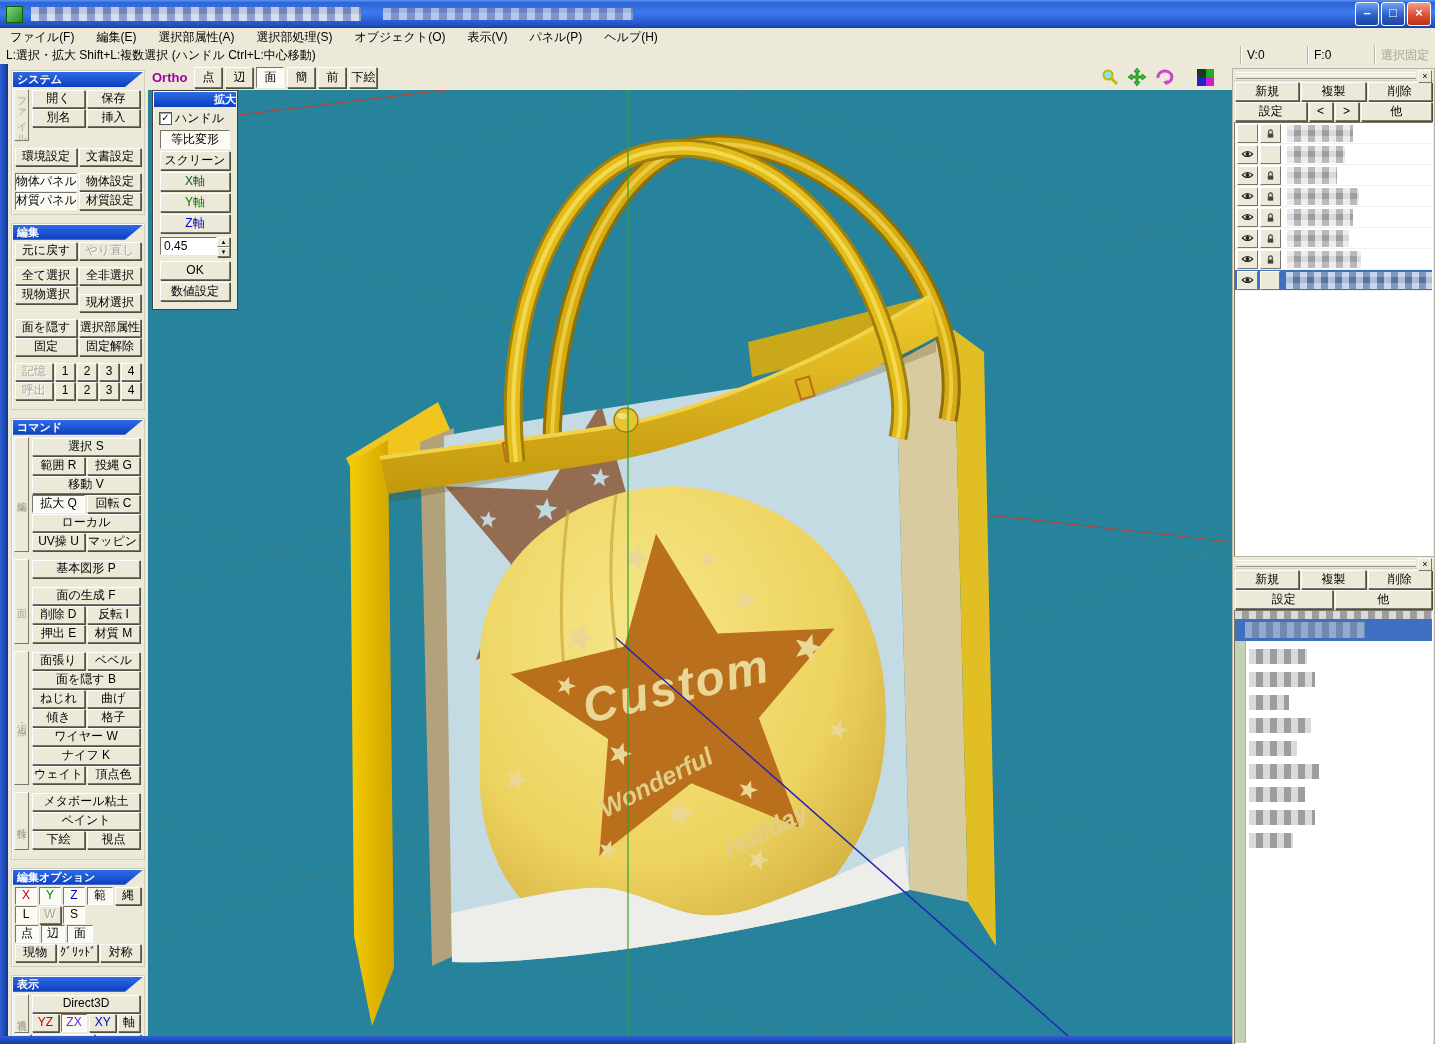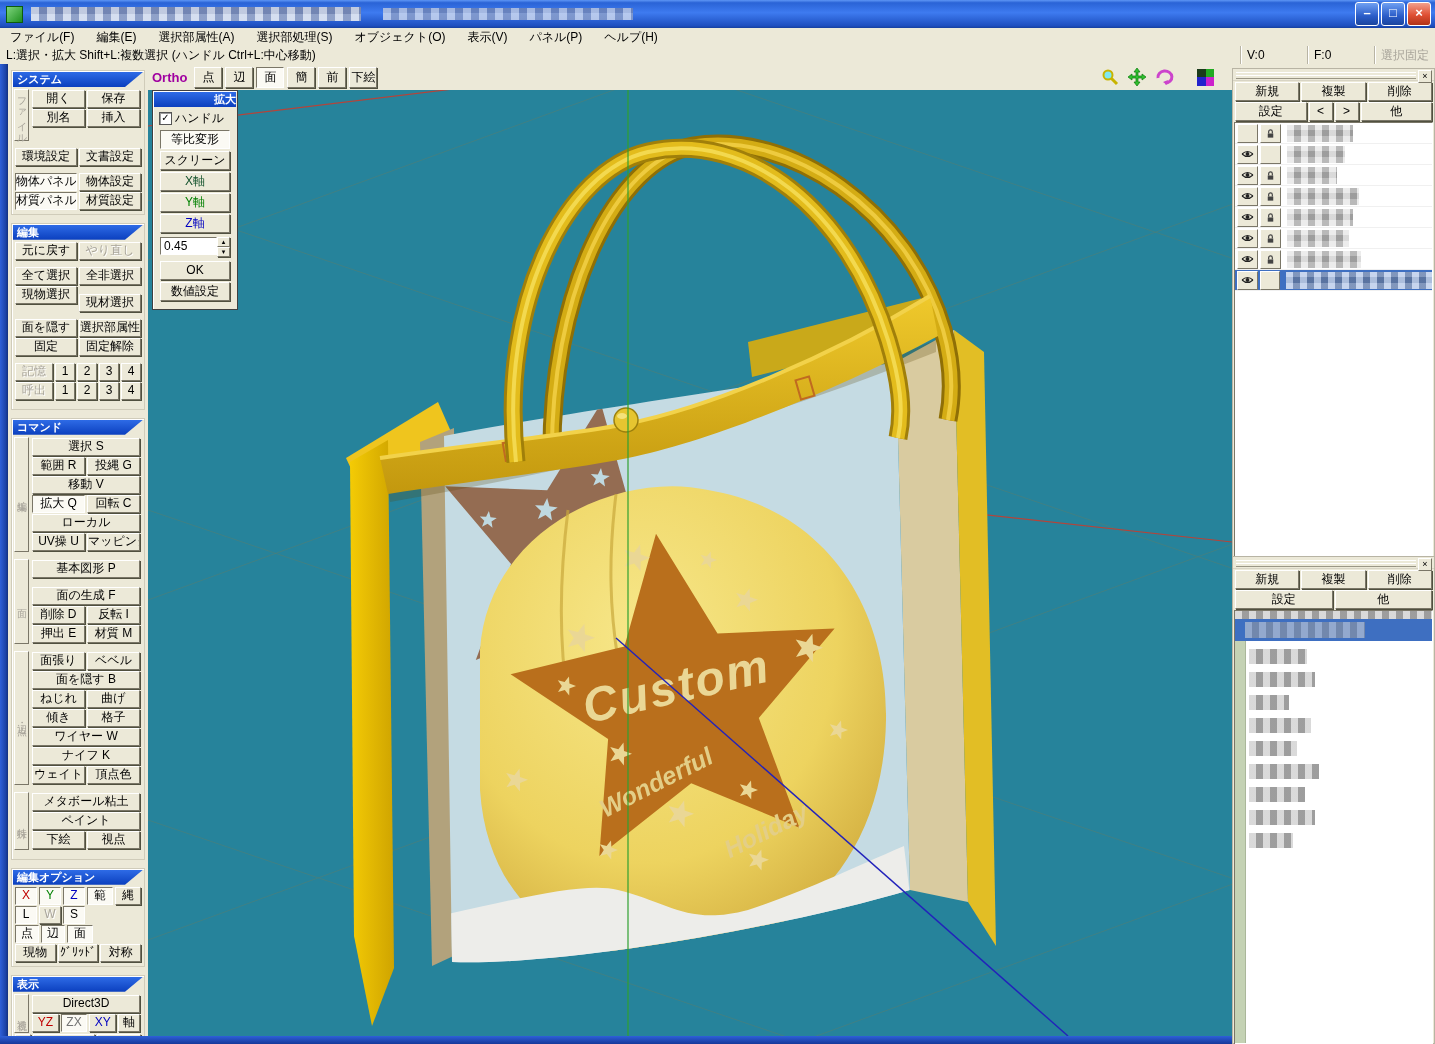--- a/index.html
+++ b/index.html
@@ -365,21 +365,21 @@
     <div class="spanel">
       <div class="phead">表示</div>
       <div class="tabrow">
           <div class="vtab">透視</div>
         <div class="gcol" id="disp-rows">
             <div class="brow">
               <div class="xbtn" style="flex: 1 1 0%;">Direct3D</div>
             </div>
             <div class="brow">
               <div class="xbtn" style="color: rgb(192, 0, 0); flex: 1 1 0%;">YZ</div>
-              <div class="xbtn pressed" style="color: #737373; flex: 1 1 0%;">ZX</div>
+              <div class="xbtn pressed" style="color: #6d28d9; flex: 1 1 0%;">ZX</div>
               <div class="xbtn" style="color: rgb(0, 0, 192); flex: 1 1 0%;">XY</div>
               <div class="xbtn" style="width: 20px; flex: 0 0 auto;">軸</div>
             </div>
           </div>
         </div>
       <div id="disp-row3">
           <div class="brow">
             <div class="xbtn dis" style="width: 14px; flex: 0 0 auto;"></div>
             <div class="xbtn" style="flex: 1 1 0%;">Direct3D</div>
             <div class="xbtn" style="width: 42px; flex: 0 0 auto;">Mesh</div>

